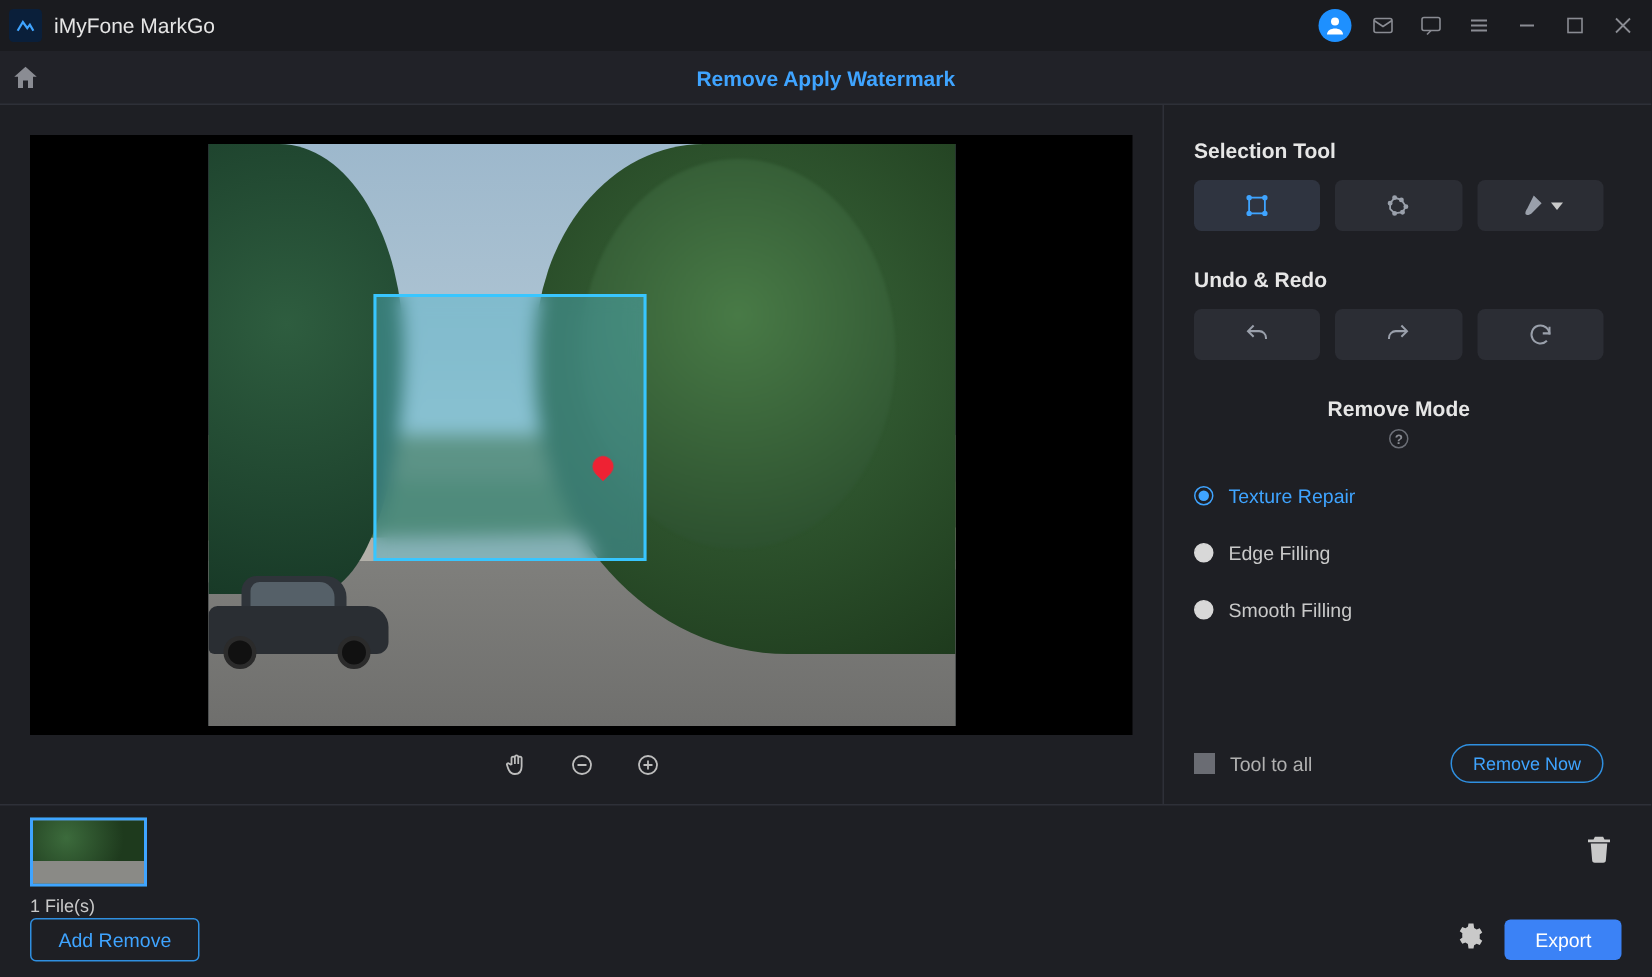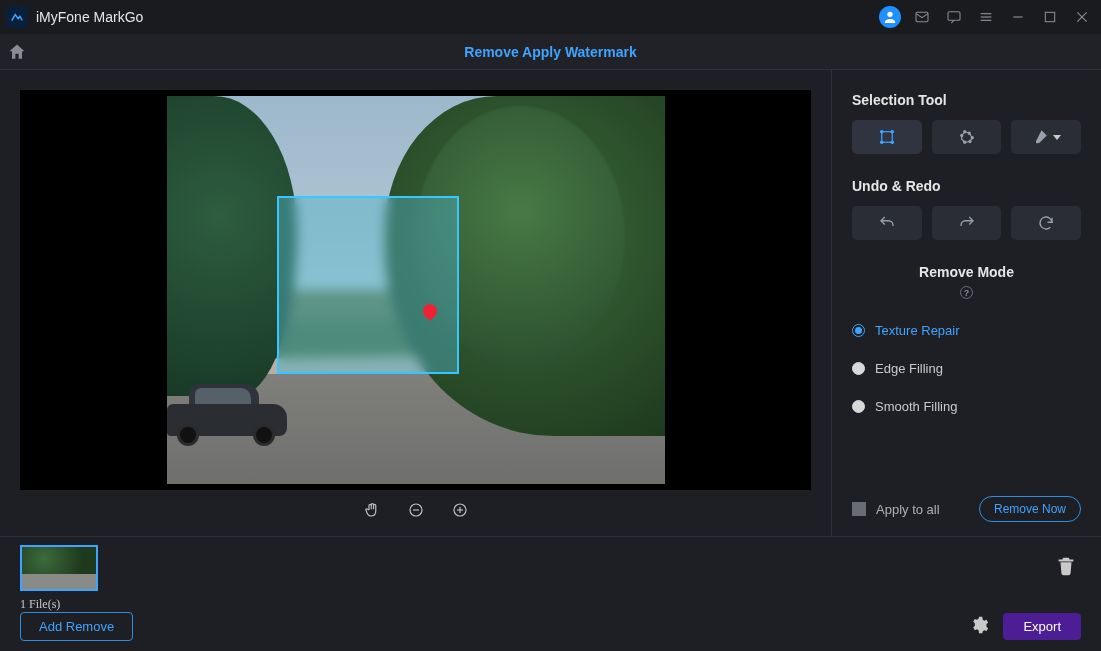--- a/index.html
+++ b/index.html
@@ -98,23 +98,23 @@
   }
 
   .zoom-controls {
     height:40px; display:flex; align-items:center; justify-content:center; gap:24px; color:#bdbdbd;
   }
   .zoom-controls .zc { width:20px; height:20px; display:flex;align-items:center;justify-content:center; cursor:pointer;}
   .zoom-controls svg{width:18px;height:18px;}
 
   
   .sidebar {
-    width: 270px;
+    width: 326px;
     border-left:1px solid #2e3038;
-    padding: 22px 20px 14px 20px;
+    padding: 22px 32px 14px 20px;
     display:flex; flex-direction:column;
   }
   .section-title { color:#e6e6e6; font-size:14px; font-weight:600; margin-bottom:12px; }
   .tool-row { display:flex; gap:10px; margin-bottom:24px;}
   .tool-btn {
     flex:1; height:34px; background:#2b2d34; border-radius:5px;
     display:flex; align-items:center; justify-content:center; cursor:pointer;
     color:#9aa0ab;
   }
   .tool-btn.active { color:#3fa4ff; background:#2f3440;}
@@ -153,31 +153,31 @@
   }
   .thumb-row{ display:flex; align-items:flex-start; gap:12px;}
   .thumb {
     width:78px; height:46px; border:2px solid #3fa4ff; background:#243; position:relative; overflow:hidden;
   }
   .thumb .tsky{position:absolute;inset:0;background:linear-gradient(#8fb1c5,#b6cbd6);}
   .thumb .ttrees{position:absolute;left:0;right:0;top:0;height:70%;background:radial-gradient(circle at 30% 40%,#3c6b3c,#1e3a1d 70%);}
   .thumb .troad{position:absolute;left:0;right:0;bottom:0;height:35%;background:#8a8a86;}
   .trash { position:absolute; right:24px; top:18px; color:#c9c9c9; cursor:pointer;}
   .trash svg{width:22px;height:22px;}
-  .file-count { font-size:12px; color:#c9c9c9; margin-top:6px;font-family:Liberation Serif, serif;}
+  .file-count { font-size:12px; color:#c9c9c9; margin-top:6px;}
   .bottom-row { display:flex; align-items:center; justify-content:space-between;}
   .add-image {
     border:1px solid #2f8fe0; color:#3fa4ff; background:transparent;
     border-radius:4px; padding:6px 18px; font-size:13px; cursor:pointer;
   }
   .bottom-right { display:flex; align-items:center; gap:14px;}
   .gear { color:#c9c9c9; cursor:pointer;}
   .gear svg{width:20px;height:20px;}
   .export-btn {
-    background:#4c1d95; color:#fff; border:none; border-radius:4px;
+    background:#3b82f6; color:#fff; border:none; border-radius:4px;
     padding:6px 20px; font-size:13px; cursor:pointer;
   }
 </style>
 </head>
 <body>
 
 <div class="titlebar">
   <div class="titlebar-left">
     <div class="app-logo">
       <svg viewBox="0 0 24 24" fill="none" stroke="#3fa4ff" stroke-width="2.5">
@@ -360,21 +360,21 @@
             <span class="radio-inner"></span>
           </span>
         <span class="radio-label">Smooth Filling</span>
       </div>
     </div>
 
     <div class="sidebar-spacer"></div>
     <div class="sidebar-footer">
       <div class="apply-wrap">
         <div class="check"></div>
-        <span>Apply to all</span>
+        <span>Tool to all</span>
       </div>
       <button class="remove-now">Remove Now</button>
     </div>
   </div>
 </div>
 
 <div class="bottom">
   <div class="thumb-row">
     <div>
       <div class="thumb">

